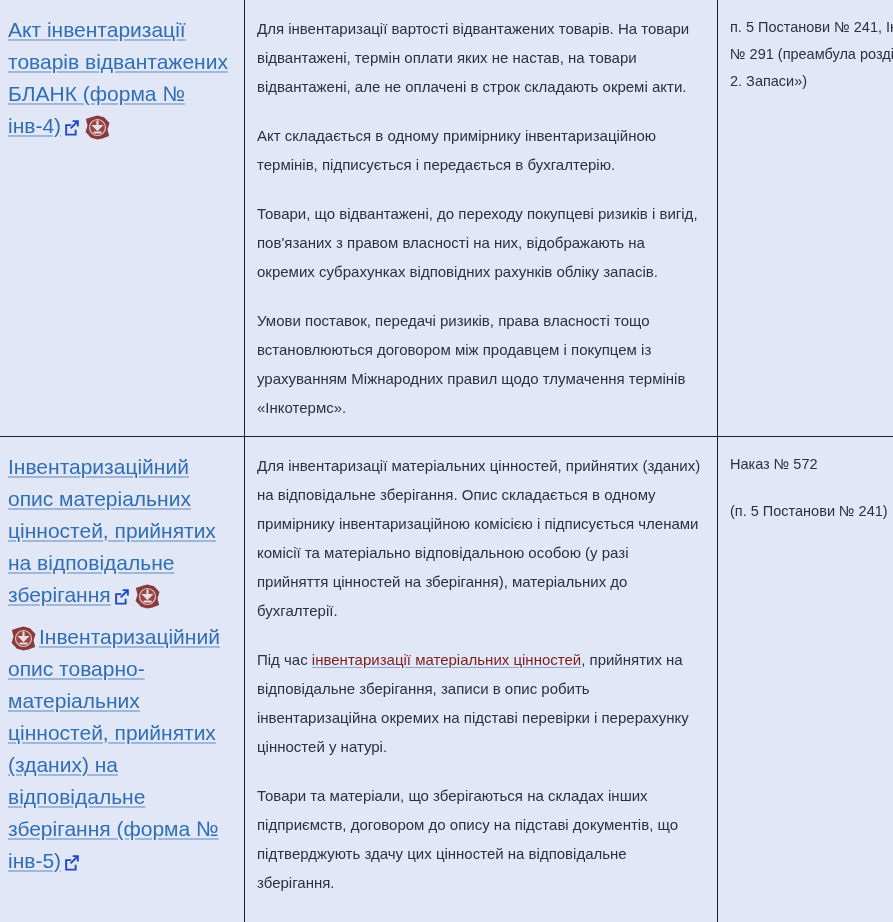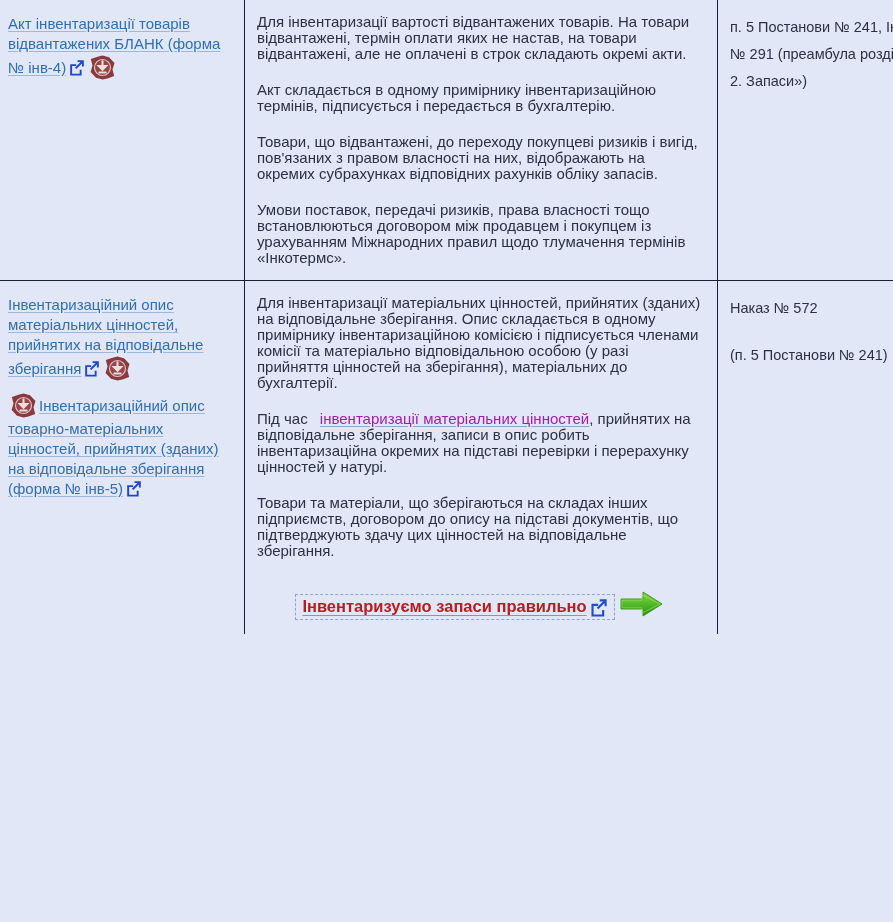--- a/index.html
+++ b/index.html
@@ -26,41 +26,40 @@
     border-left: 1.5px solid #1a1f3d;
     padding: 14px 14px 14px 12px;
     background: #e2e7f8;
   }
   .doc-table tr:first-child td { border-top: none; }
   .doc-table tr:last-child td { border-bottom: none; }
   .col-doc   { width: 222px; border-left: none !important; padding-left: 8px !important; }
   .col-desc  { width: 446px; }
   .col-ref   { width: 225px; border-right: 1.5px solid #1a1f3d; }
 
-  .col-doc   { font-size: 15px; line-height: 20px; }
-  .col-desc  { font-size: 15px; line-height: 16px; color: #2c3042; }
+  .col-doc   { font-size: 21px; line-height: 32px; }
+  .col-desc  { font-size: 15px; line-height: 29px; color: #2c3042; }
   .col-ref   { font-size: 14.5px; line-height: 27px; color: #2c3042; }
 
   p { margin: 0 0 20px 0; }
   p:last-child { margin-bottom: 0; }
 
   a.doclink {
     color: #2f6fb5;
     text-decoration: underline;
     text-decoration-color: #9db8d8;
     text-underline-offset: 2px;
     cursor: pointer;
   }
   a.inlinelink {
-    color: #a21caf;
+    color: #7f1d1d;
     text-decoration: underline;
     text-decoration-color: #86a9cf;
     text-underline-offset: 2px;
     cursor: pointer;
-    margin-left: 8px;
   }
 
   
   .ext-icon {
     display: inline-block;
     width: 17px; height: 17px;
     position: relative;
     vertical-align: -3px;
     margin: 0 2px;
   }

